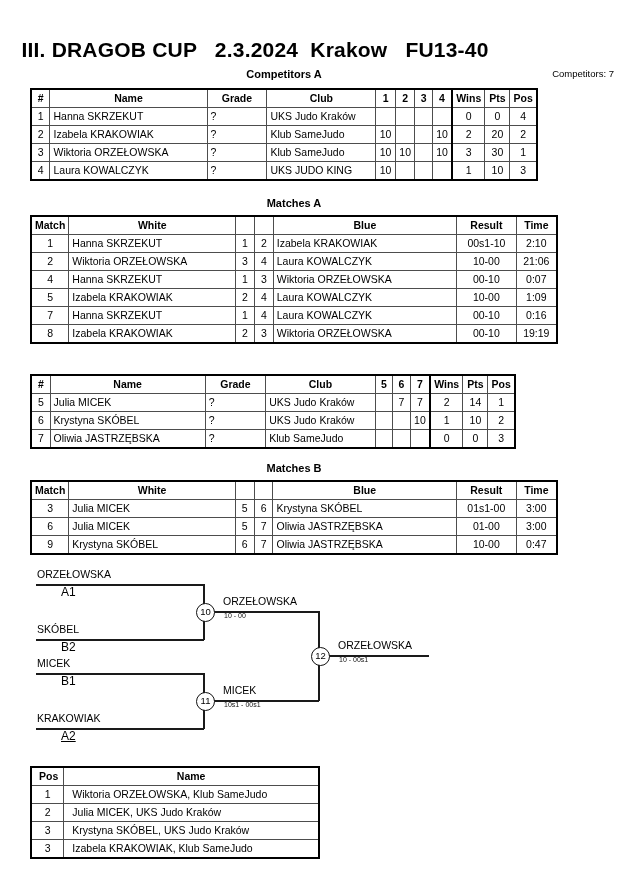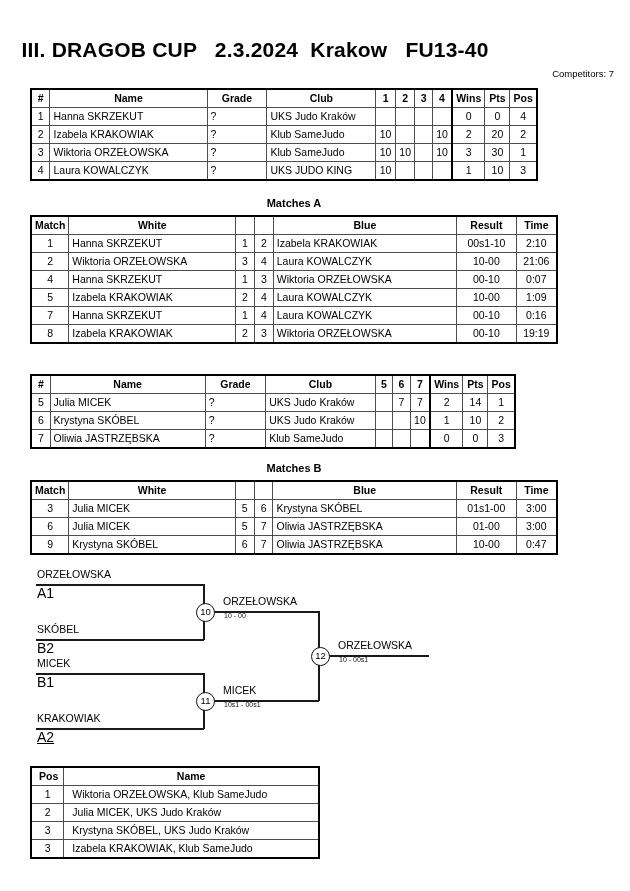--- a/index.html
+++ b/index.html
@@ -42,40 +42,41 @@
 
   
   .bracket{position:absolute;left:0;top:560px;width:470px;height:180px;}
   .bline{position:absolute;background:#1a1a1a;}
   .bh{height:1.6px;}
   .bv{width:1.6px;}
   .bname{
     position:absolute;font-size:10.5px;white-space:nowrap;
   }
   .bcode{
-    position:absolute;font-size:14px;white-space:nowrap;
+    position:absolute;font-size:12px;white-space:nowrap;margin-left:24px;
   }
   .bscore{
     position:absolute;font-size:7px;white-space:nowrap;color:#111;
   }
   .bnode{
     position:absolute;width:17px;height:17px;border:1.4px solid #111;
     border-radius:50%;background:#fff;
     font-size:9.5px;line-height:15px;text-align:center;
     z-index:5;
   }
 </style>
 </head>
 <body>
 
 <div class="page">
 
   <div class="title">III. DRAGOB CUP   2.3.2024  Krakow   FU13-40</div>
   <div class="competitors-count">Competitors: 7</div>
 
+  <div class="caption" style="left:30px;top:68px;width:508px;">Competitors A</div>
 
   <table class="grid" id="tbl-comp-a" style="left:30px;top:88px;width:508px;">
     <colgroup>
       <col style="width:22px">
         <col style="width:176px">
         <col style="width:72px">
         <col style="width:118px">
       <col style="width:20px">
         <col style="width:20px">
         <col style="width:20px">

